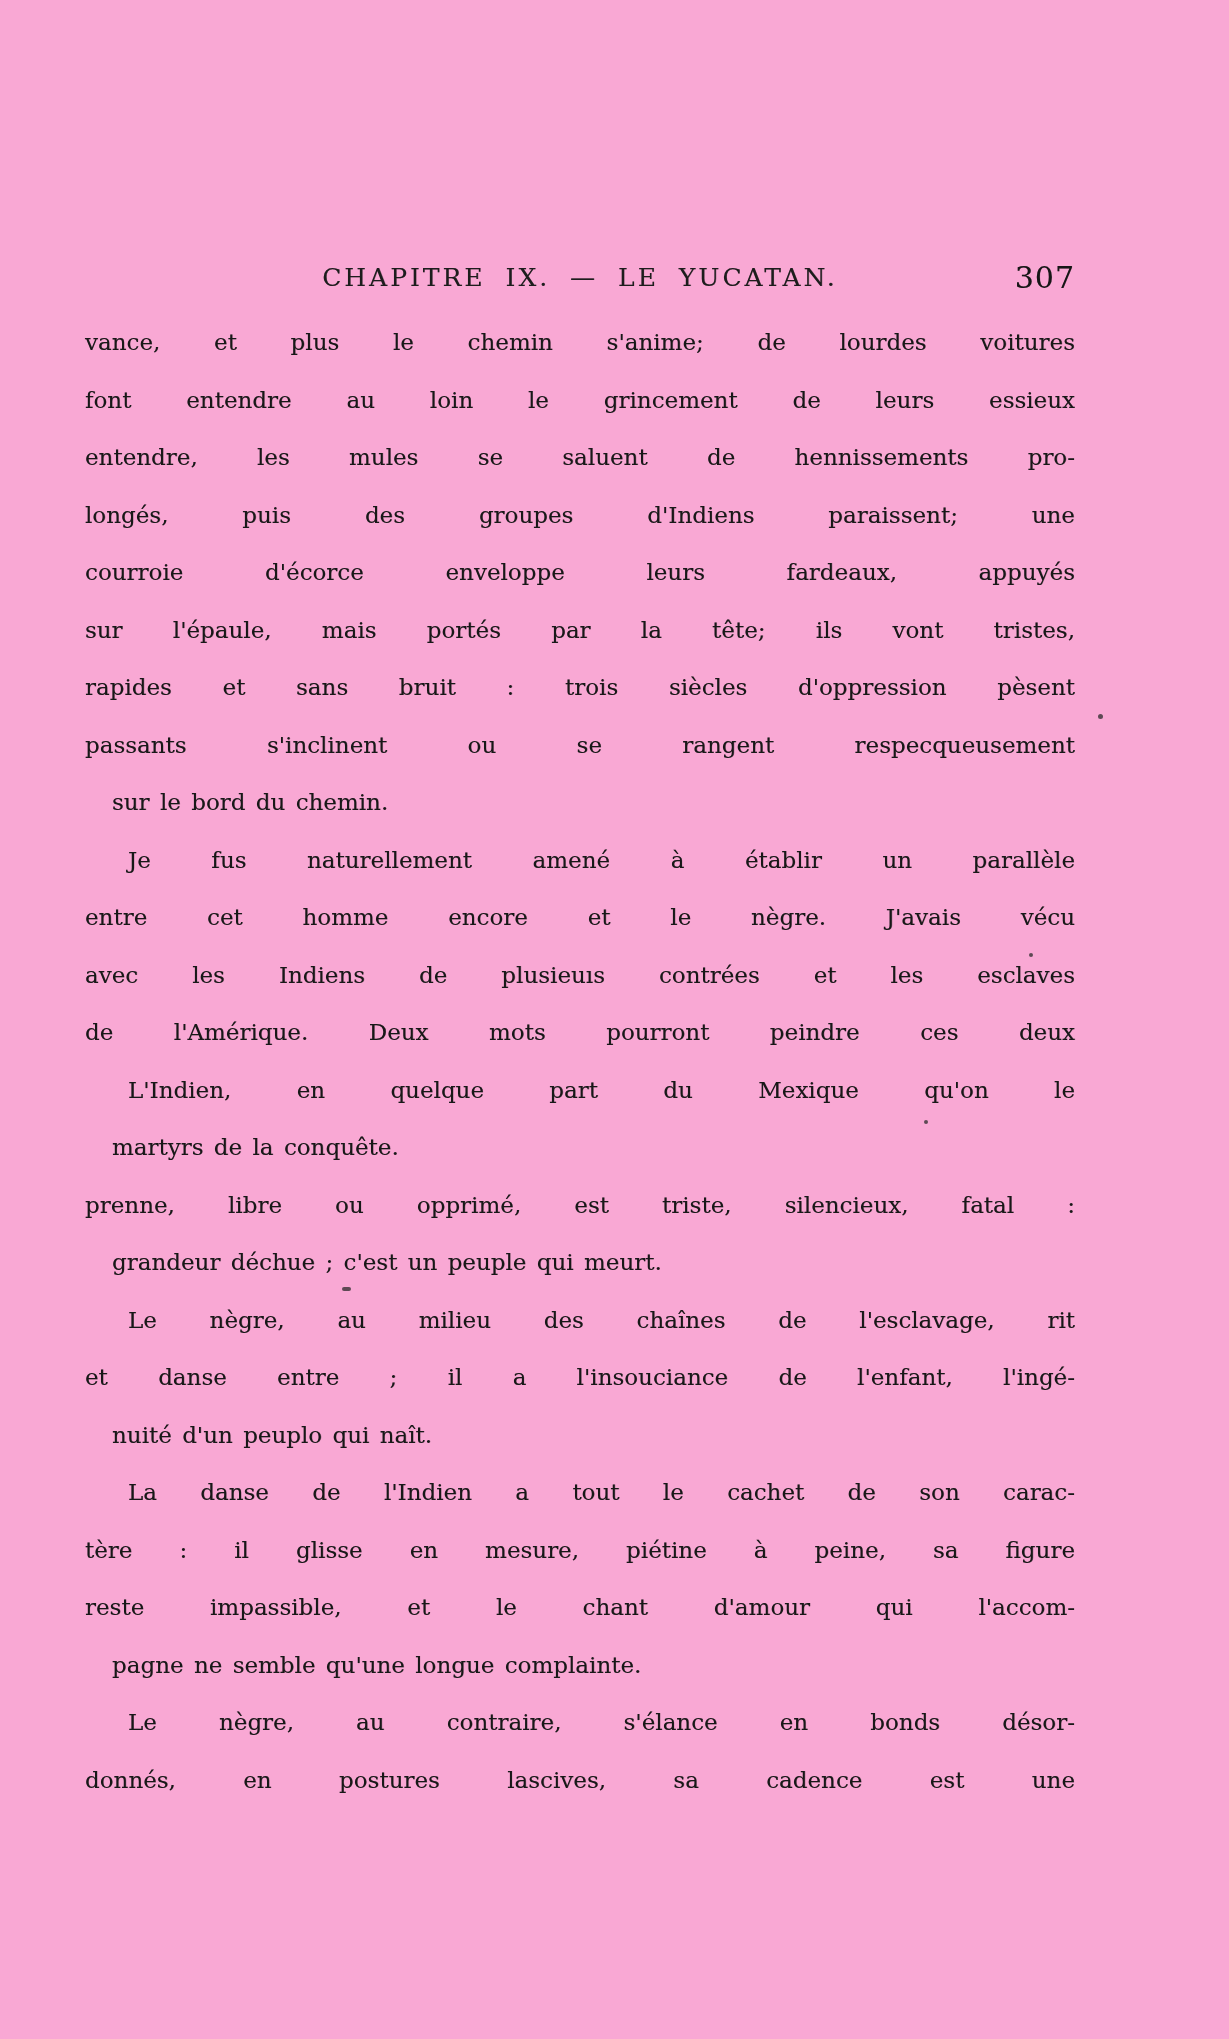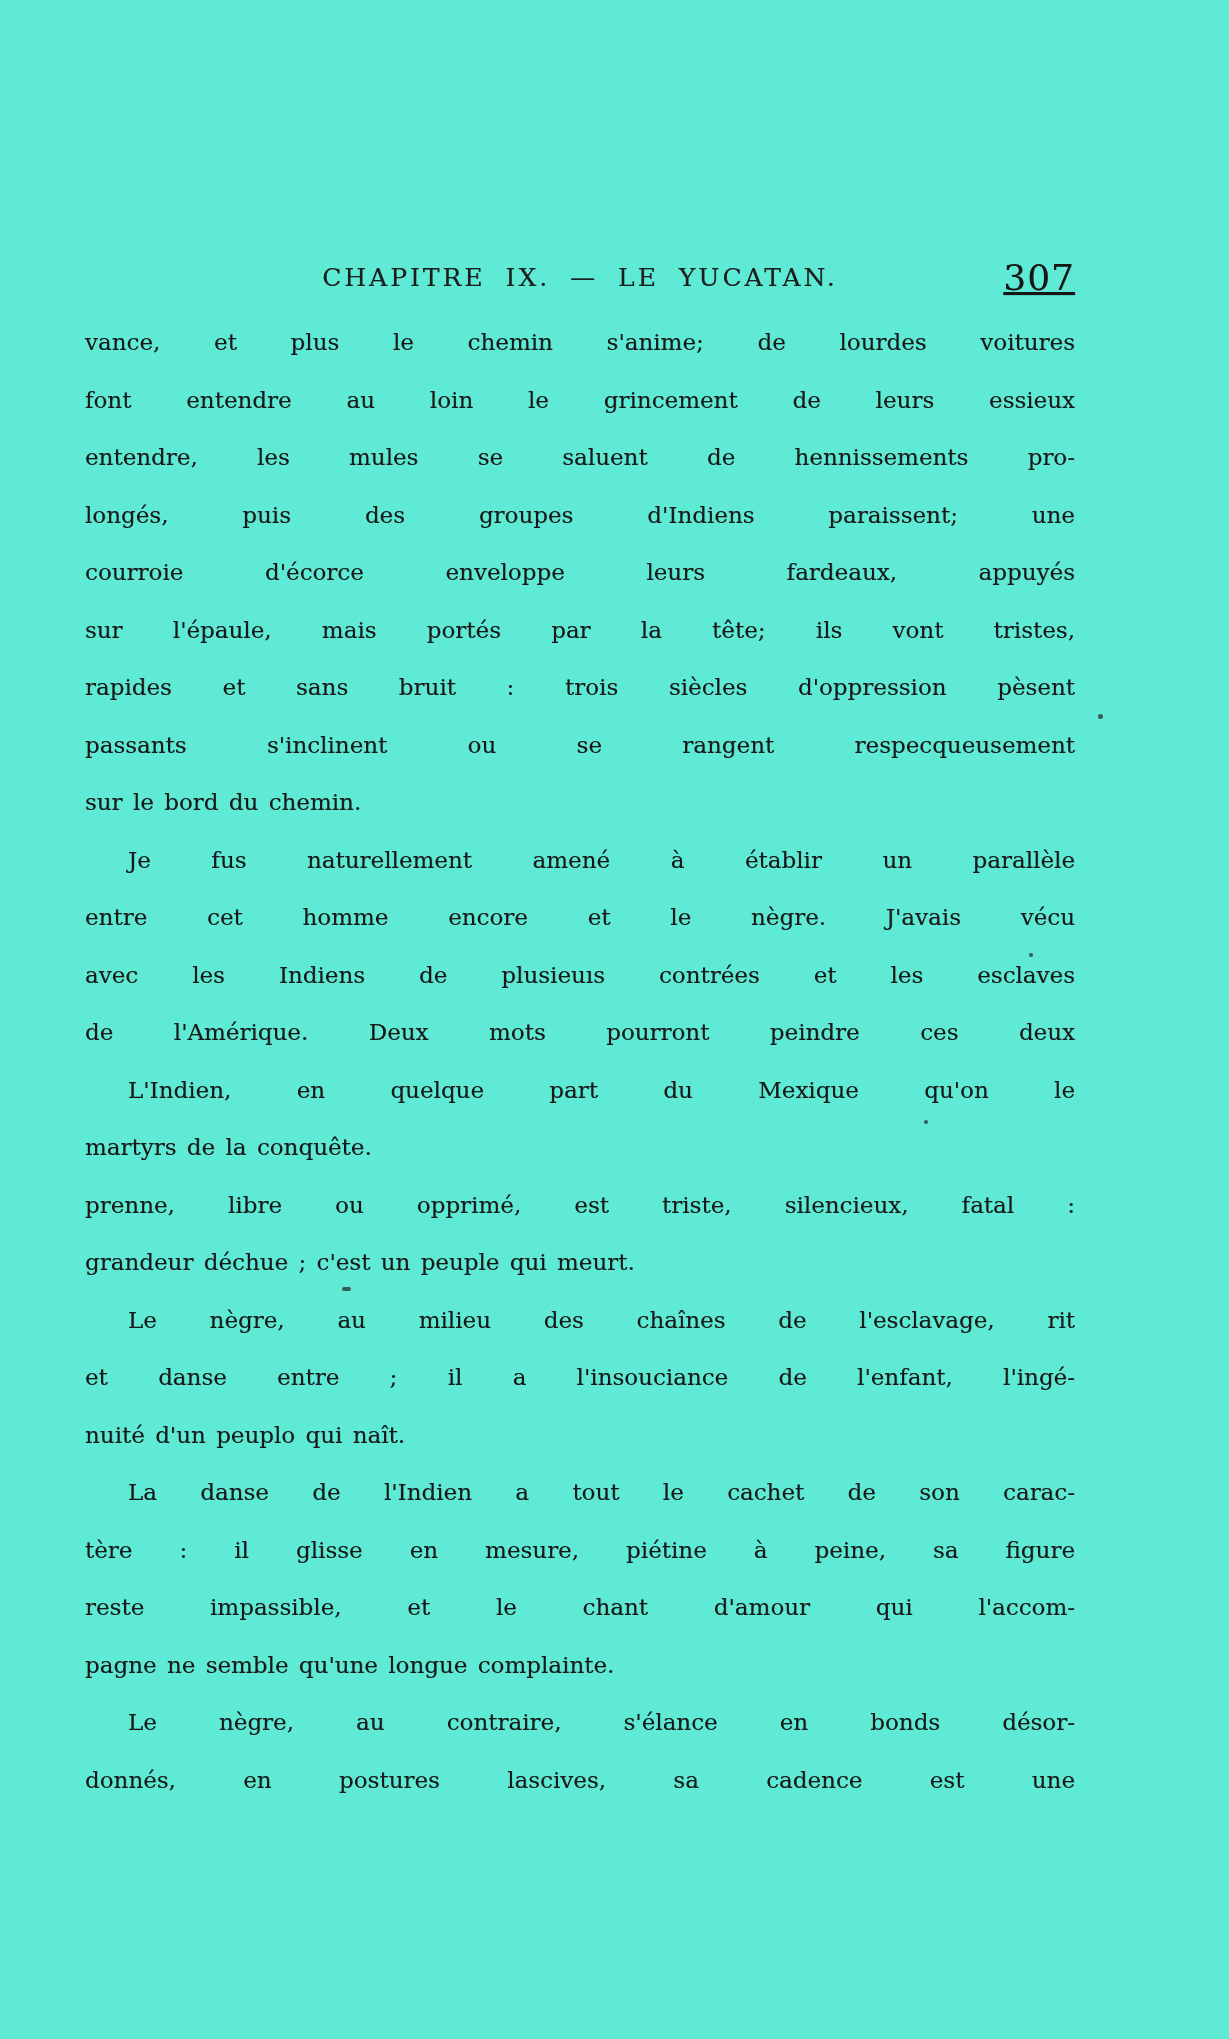--- a/index.html
+++ b/index.html
@@ -11,21 +11,21 @@
     height: 2039px;
     background: #ffffff;
     position: relative;
     overflow: hidden;
     font-family: "DejaVu Serif", serif;
     color: #1a1a1a;
   }
   .scan-page {
     position: absolute;
     inset: 0;
-    background: #5eead4;
+    background: #f9a8d4;
   }
   
   .running-head {
     position: absolute;
     top: 256px;
     left: 85px;
     width: 990px;
     height: 44px;
     line-height: 44px;
   }
@@ -36,45 +36,45 @@
     letter-spacing: 3px;
     word-spacing: 9px;
     color: #1d1d1d;
     text-shadow: 0.3px 0.3px 0.5px rgba(0,0,0,0.35);
   }
   .page-number {
     position: absolute;
     right: 0;
     top: 0;
     line-height: 44px;
-    font-size: 36px;
+    font-size: 30px;
     letter-spacing: 1px;
     color: #161616;
     text-shadow: 0.3px 0.3px 0.5px rgba(0,0,0,0.35);
-    text-decoration: underline;
   }
   
   .body-text {
     position: absolute;
     top: 314px;
     left: 85px;
     width: 990px;
     font-size: 23px;
     line-height: 57.5px;
     color: #181818;
     text-shadow: 0.35px 0.35px 0.5px rgba(0,0,0,0.32);
   }
   .line {
     text-align: justify;
     text-align-last: justify;
     white-space: normal;
   }
   .line.endline {
     text-align-last: left;
     word-spacing: 3px;
+    margin-left: 27px;
   }
   .line.indent {
     text-indent: 43px;
   }
   
   .speck {
     position: absolute;
     background: #2a2a2a;
     border-radius: 50%;
     opacity: 0.75;

